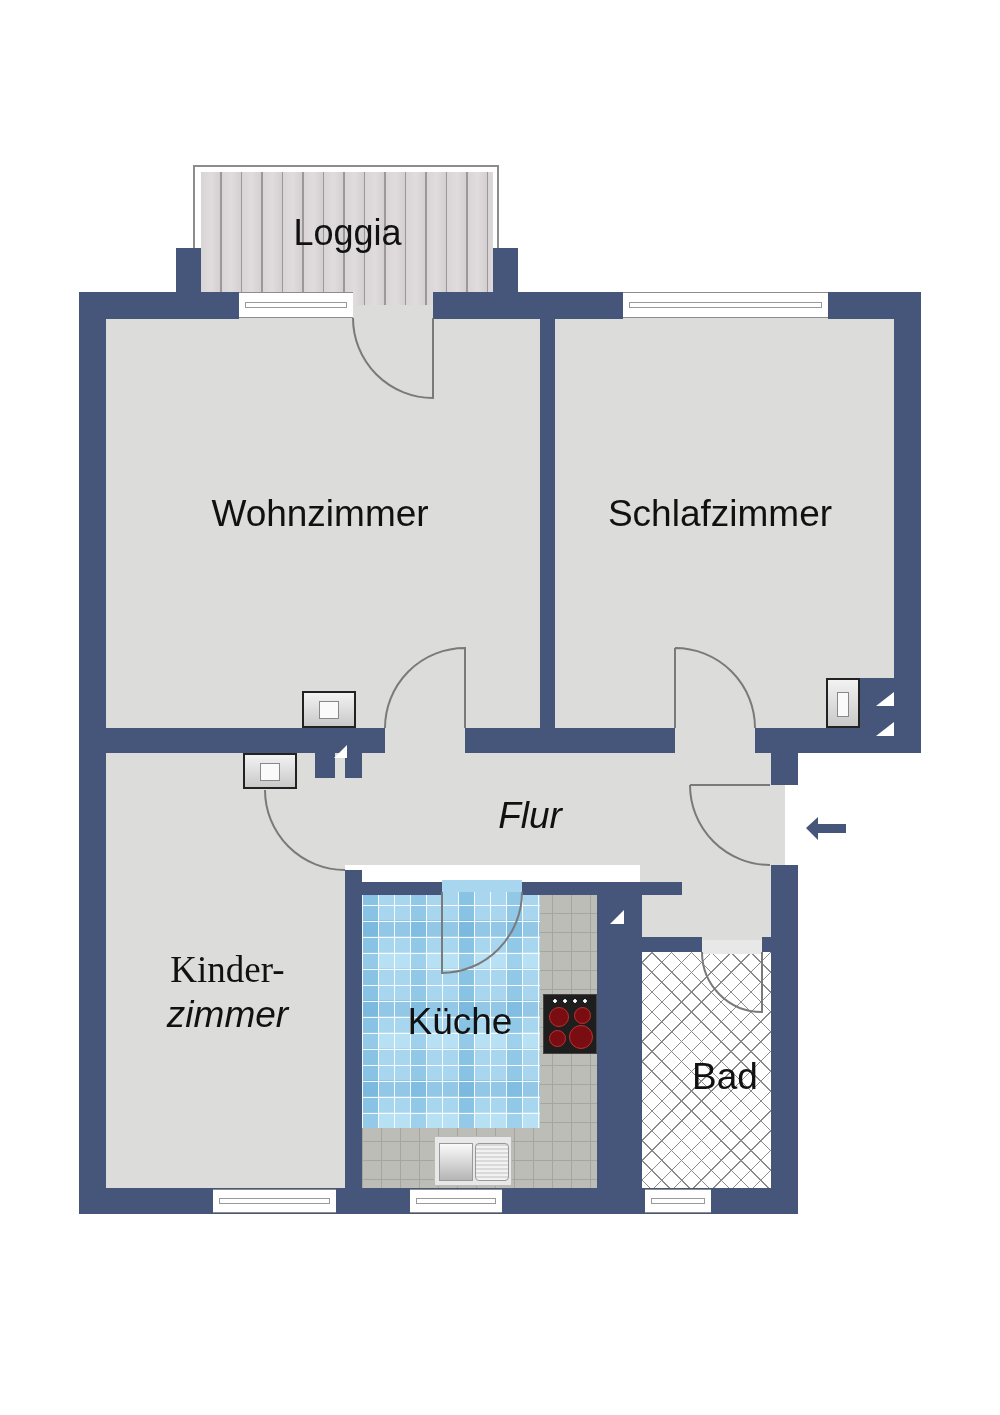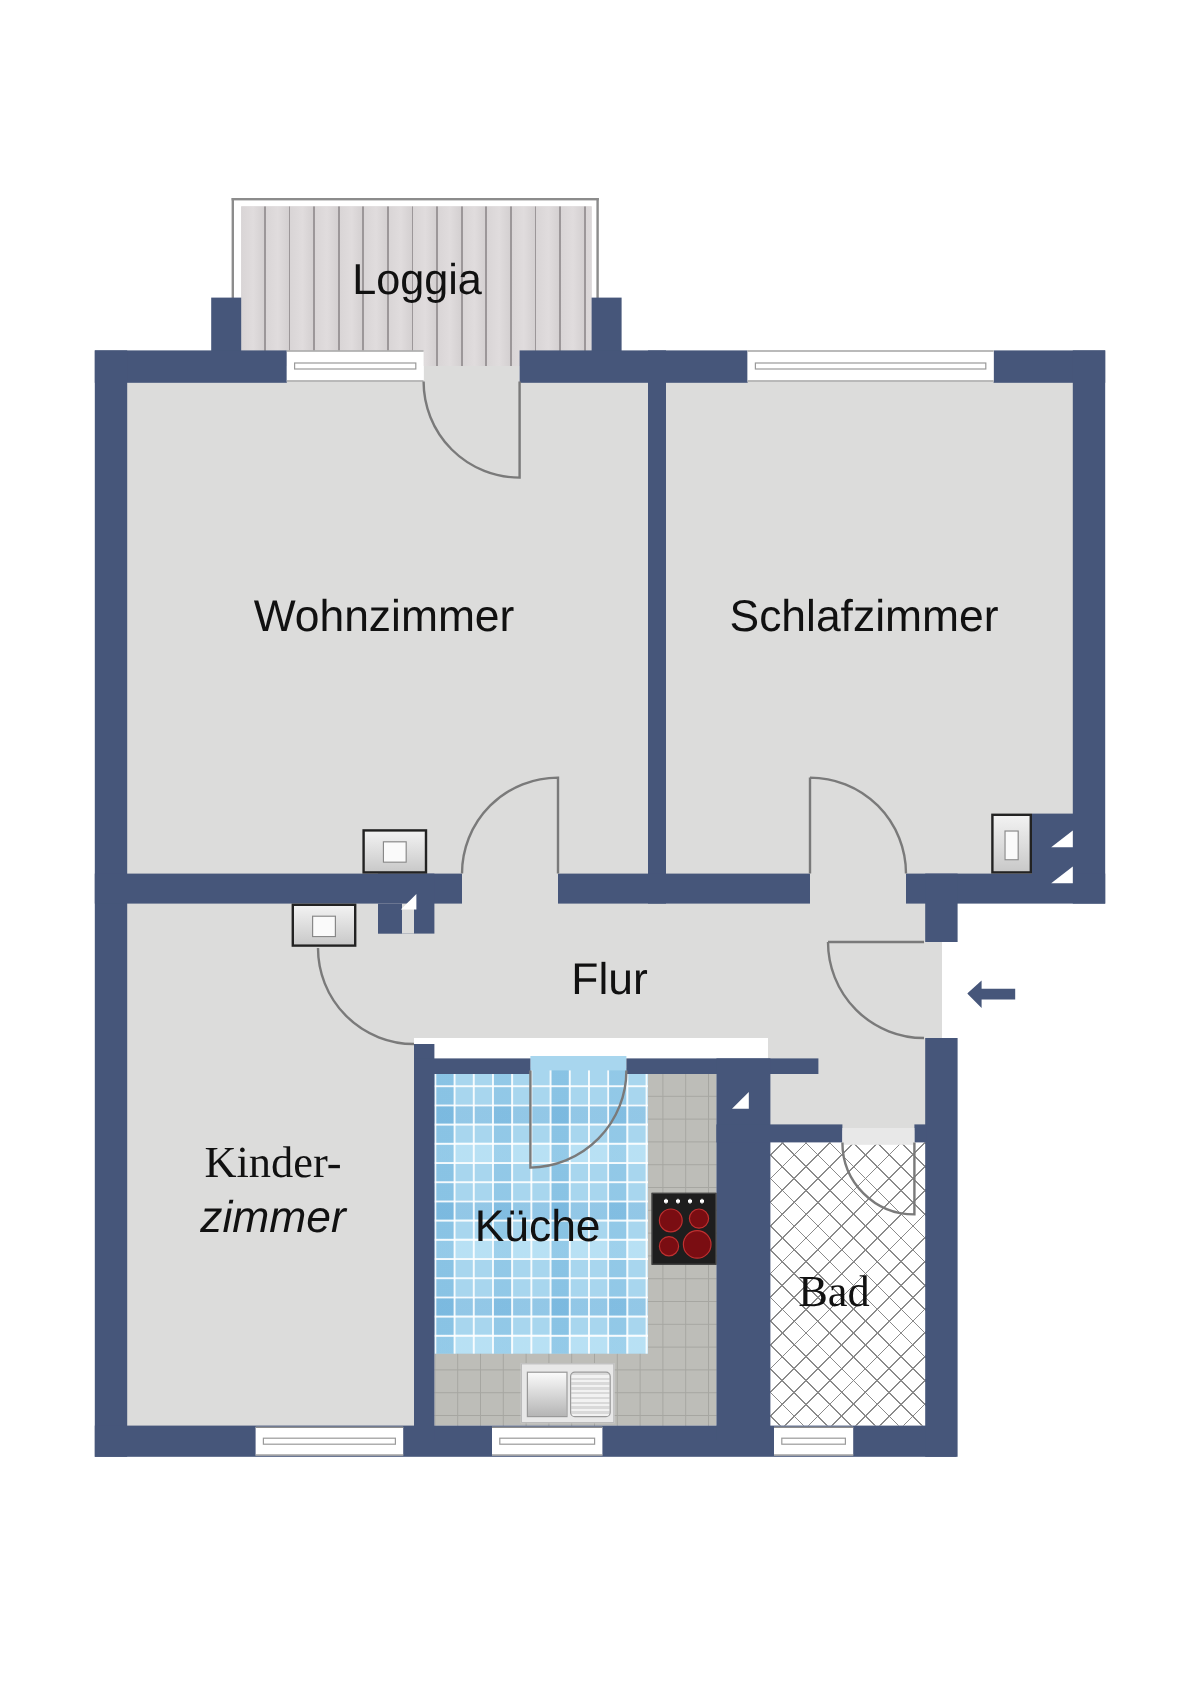--- a/index.html
+++ b/index.html
@@ -153,17 +153,17 @@
   <div class="abs" style="left:4px;top:6px;width:32px;height:36px;background:linear-gradient(180deg,#fafafa,#b5b5b5);border:1px solid #999;"></div>
   <div class="abs" style="left:40px;top:6px;width:32px;height:36px;border-radius:4px;background:repeating-linear-gradient(180deg,#d9d9d9 0 2px,#f2f2f2 2px 4px);border:1px solid #999;"></div>
 </div>
 
 <svg class="abs" width="44" height="30" style="left:806px;top:814px;" viewBox="0 0 44 30">
   <polygon points="0,14 12,3 12,10 40,10 40,19 12,19 12,26" fill="#46567a"></polygon>
 </svg>
 
 <div class="label" style="left:185px;top:492px;width:270px;">Wohnzimmer</div>
 <div class="label" style="left:580px;top:492px;width:280px;">Schlafzimmer</div>
-<div class="label" style="left:448px;top:794px;width:120px;">Flur</div>
+<div class="label" style="left:470px;top:794px;width:120px;font-style:italic;">Flur</div>
 <div class="label" style="left:140px;top:948px;width:175px;font-family:Liberation Serif, serif;">Kinder-</div>
 <div class="label" style="left:140px;top:993px;width:175px;font-style:italic;">zimmer</div>
-<div class="label" style="left:378px;top:1000px;width:140px;">Küche</div>
-<div class="label" style="left:640px;top:1055px;width:110px;font-family:Liberation Serif, serif;">Bad</div>
+<div class="label" style="left:390px;top:1000px;width:140px;">Küche</div>
+<div class="label" style="left:670px;top:1055px;width:110px;">Bad</div>
 
 </body></html>

